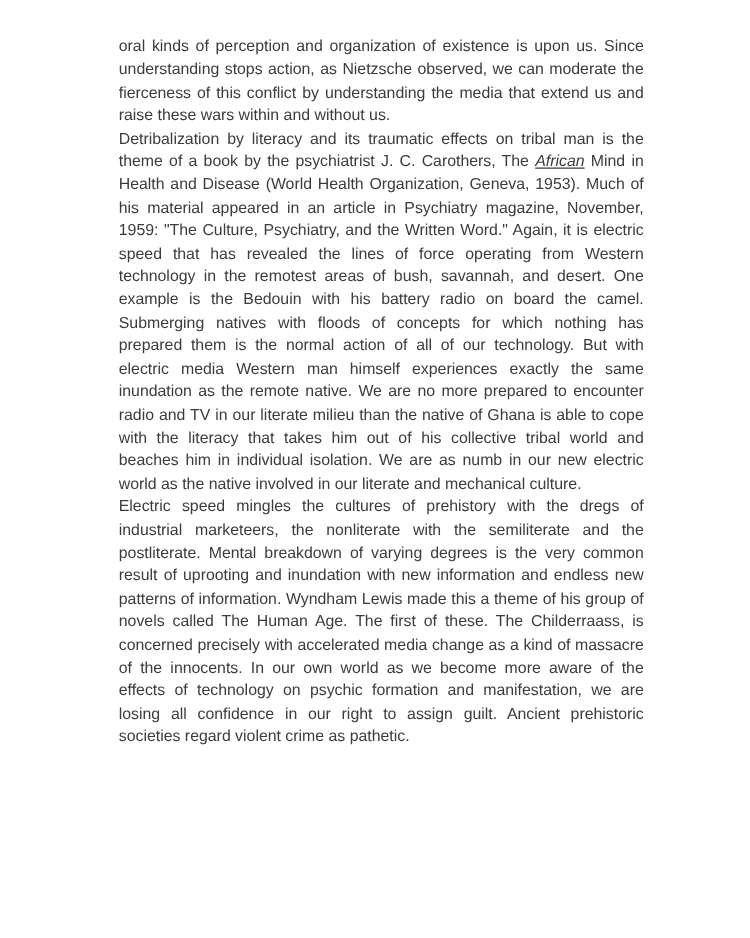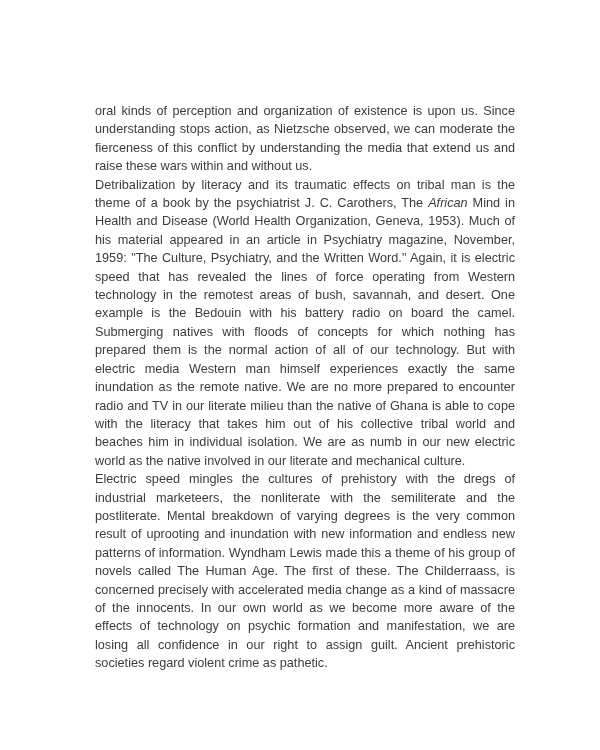--- a/index.html
+++ b/index.html
@@ -9,34 +9,35 @@
   }
   body {
     width: 600px;
     height: 750px;
     overflow: hidden;
   }
   .page {
     box-sizing: border-box;
     width: 600px;
     height: 750px;
-    padding: 102px 85px 0 95px; 
+    padding: 28px 85px 0 95px; 
     font-family: "Liberation Sans", sans-serif;
     font-size: 12.7px;
     line-height: 18.4px;
     color: #3c3c3c;
     text-align: justify;
     -webkit-font-smoothing: antialiased;
   }
   .para {
     margin: 0;
     padding: 0;
   }
   .it {
     font-style: italic;
+    text-decoration: underline;
   }
 </style>
 </head>
 <body>
 
 <div class="page">
   <p class="para">
     <span>oral kinds of perception and organization of existence is upon us. Since understanding stops action, as Nietzsche observed, we can moderate the fierceness of this conflict by understanding the media that extend us and raise these wars within and without us.</span>
   </p>
   <p class="para">

